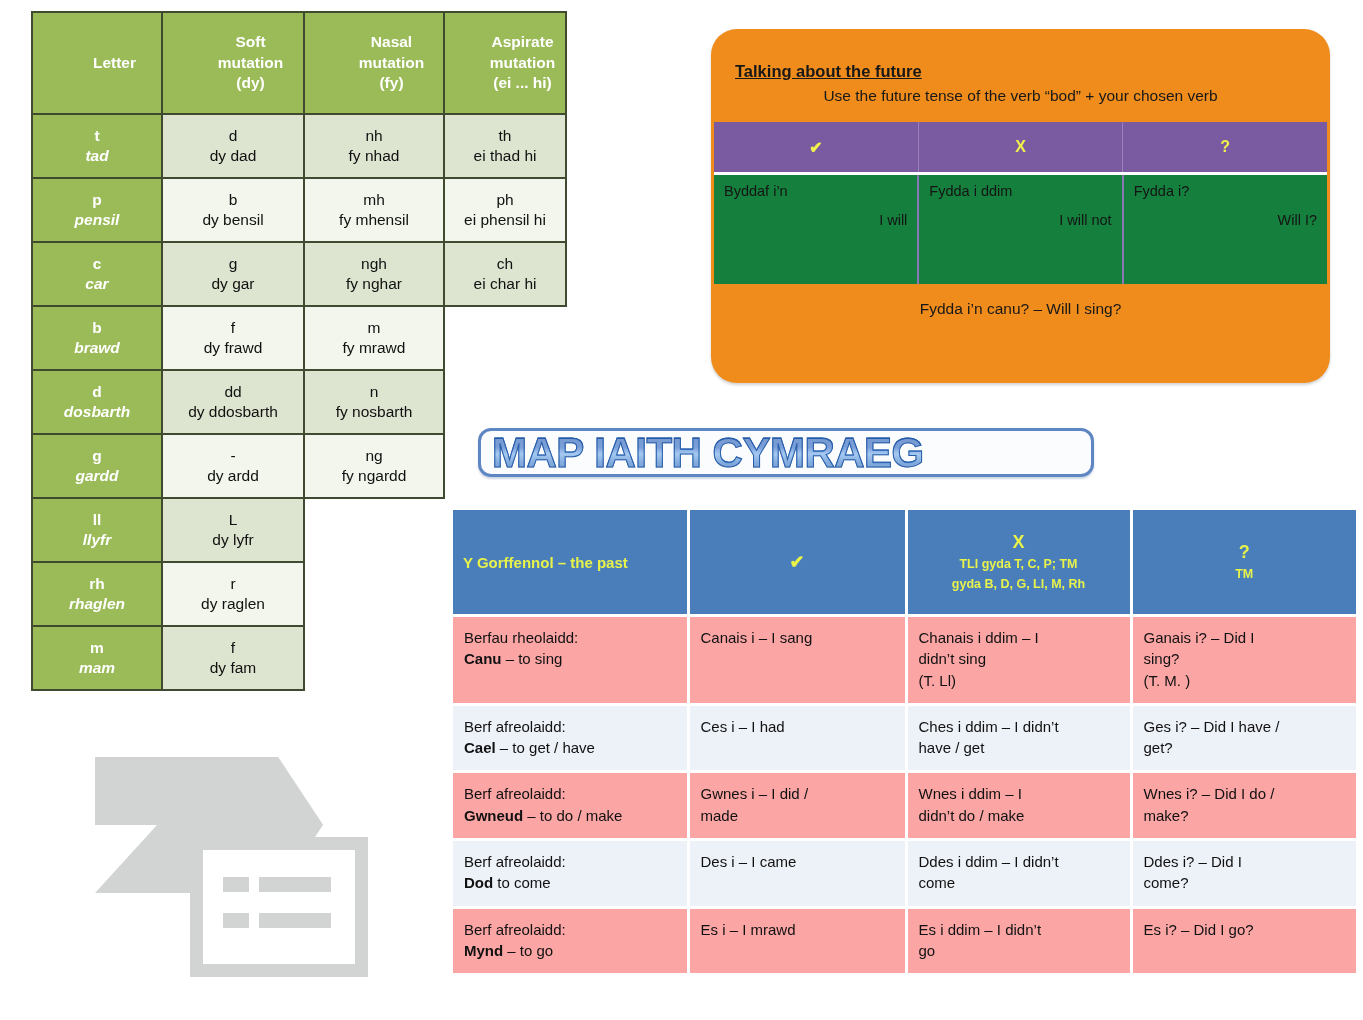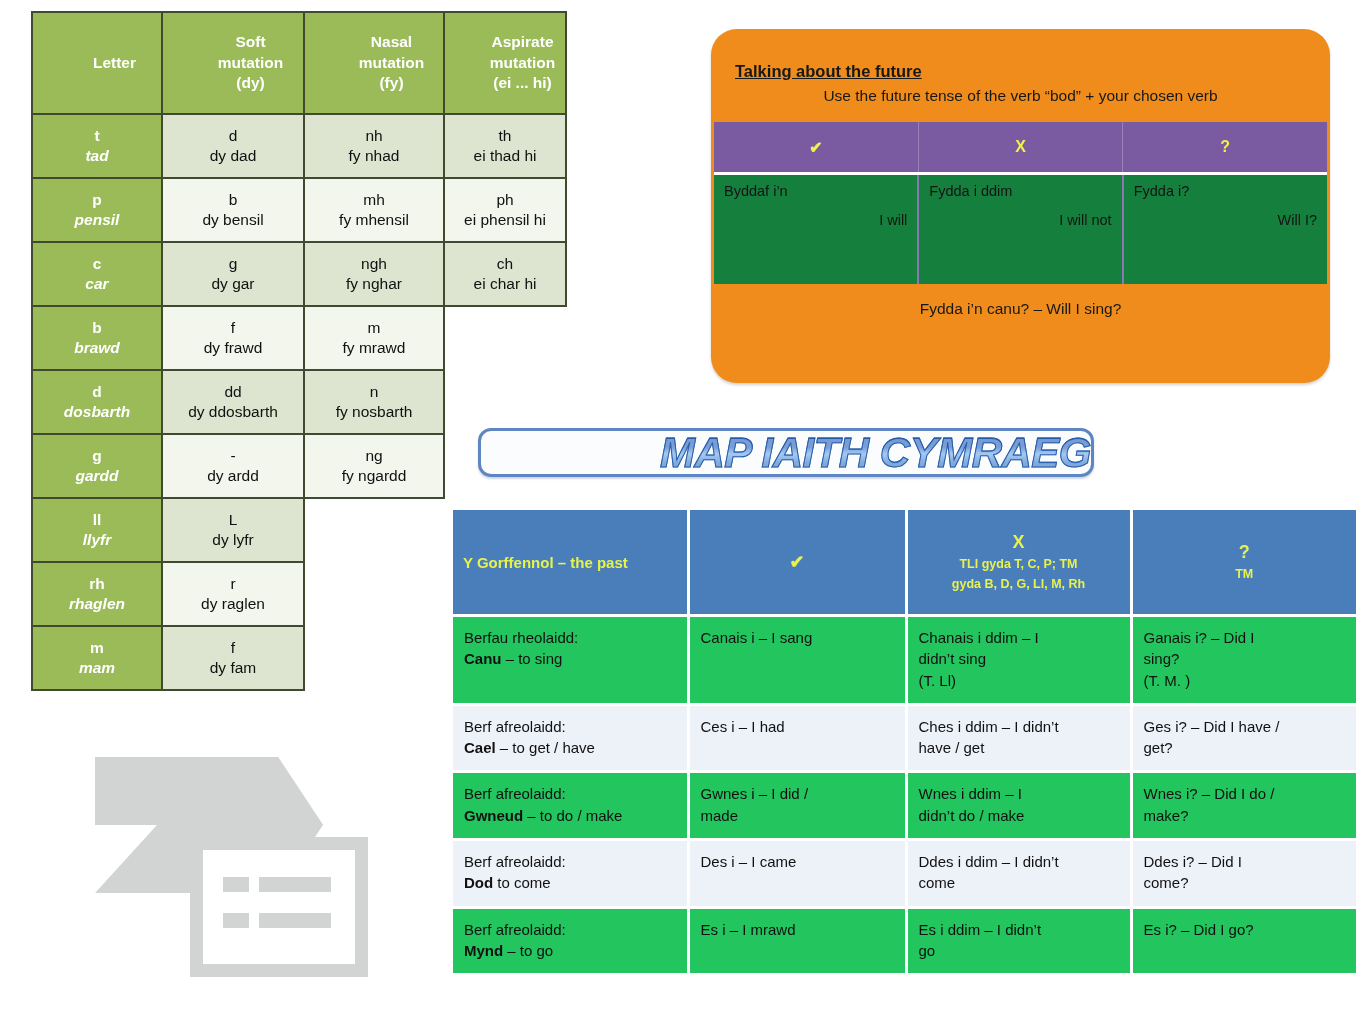--- a/index.html
+++ b/index.html
@@ -149,34 +149,33 @@
     width: 616px;
     height: 49px;
     background: #fbfcfe;
     border: 3px solid #5d86c2;
     border-radius: 13px;
     box-sizing: border-box;
     box-shadow: 0 2px 2px rgba(80,110,160,0.28);
   }
   #map-title {
     position: absolute;
-    left: 0; right: 0; top: 50%;
+    left: 11px; right: 0; top: 50%;
     transform: translateY(-50%);
-    text-align: right;
+    text-align: left;
     font-family: "Liberation Sans", sans-serif;
     font-weight: bold;
     font-size: 42px;
     letter-spacing: -0.5px;
     background: linear-gradient(180deg, #1e4f9e 0%, #1f5fc0 38%, #6ba6e8 52%, #2f74c8 70%, #1c4d9c 100%);
     -webkit-background-clip: text;
     background-clip: text;
     color: transparent;
     -webkit-text-stroke: 1px #2a5ea8;
     text-shadow: 0 1px 0 rgba(255,255,255,0.4);
-    font-style: italic;
   }
 
   
   #past-table {
     position: absolute;
     left: 453px;
     top: 510px;
     width: 903px;
     border-collapse: collapse;
     table-layout: fixed;
@@ -200,21 +199,21 @@
   #past-table thead th.hdr-left {
     text-align: left;
     font-size: 15px;
     vertical-align: middle;
   }
   #past-table thead th.hdr-ctr { text-align: center; font-size: 16px; }
   #past-table thead th .mark { display: block; font-size: 18px; }
   #past-table thead th .sub  { display: block; font-size: 12.5px; line-height: 1.35; margin-top: 3px; }
 
   #past-table tbody td {
-    background: #22c55e;
+    background: #fca5a5;
     vertical-align: top;
     padding: 10px 11px 12px 11px;
     font-size: 15px;
     color: #111111;
     line-height: 1.42;
     border-right: 3px solid #ffffff;
     border-bottom: 3px solid #ffffff;
   }
   #past-table tbody td:last-child { border-right: none; }
   #past-table tbody tr.light td { background: #edf1f8; }

